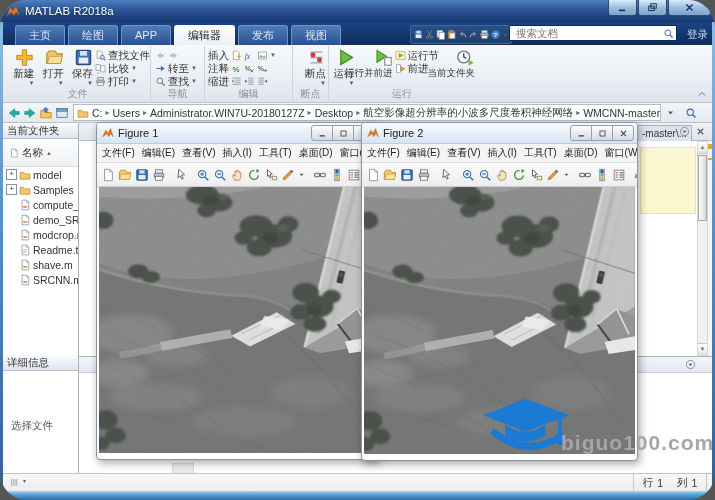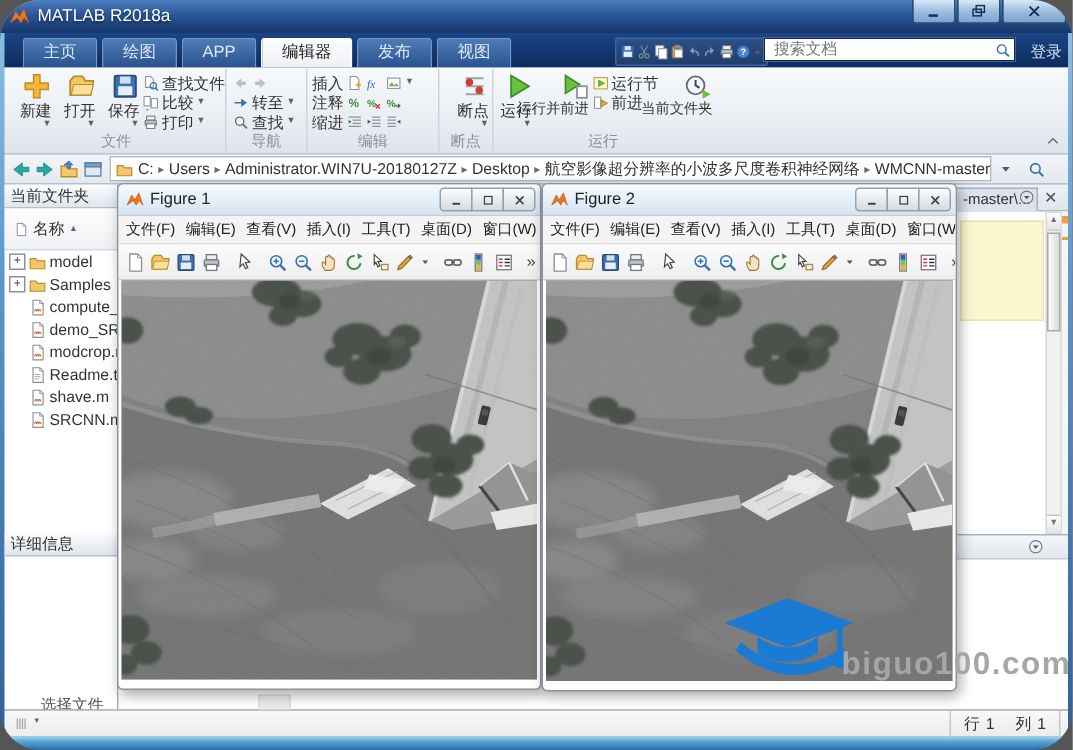--- a/index.html
+++ b/index.html
@@ -82,21 +82,21 @@
     border-bottom:1px solid #d7dbe0;display:flex;align-items:center;gap:3px;
     padding-left:6px;font-size:10.5px;color:#333;box-sizing:border-box;}
   .filelist{height:188px;overflow:hidden;}
   .file-row{height:15px;display:flex;align-items:center;padding-left:3px;gap:2px;
     font-size:10.5px;color:#333;white-space:nowrap;}
   .expander{width:9px;height:9px;flex:none;border:1px solid #8a92a0;background:#fff;
     font-size:8px;line-height:7px;text-align:center;color:#444;}
   .fspacer{width:11px;flex:none;}
   .file-row .ic{width:12px;height:12px;}
   .detailbody{position:relative;height:115px;}
-  .selectfile{position:absolute;left:24px;top:48px;color:#555;font-size:10.5px;white-space:nowrap;margin-top:44px;}
+  .selectfile{position:absolute;left:8px;top:48px;color:#555;font-size:10.5px;white-space:nowrap;}
 
   
   .etabs{position:absolute;left:79px;top:123px;width:633px;height:18px;
     background:linear-gradient(180deg,#eef2f7,#dfe5ec);border-bottom:1px solid #b5bcc6;
     box-sizing:border-box;z-index:1;}
   .etab{position:absolute;left:558px;top:2px;height:15px;padding:0 4px;background:#dce3ec;
     border:1px solid #aab1bb;border-bottom:none;font-size:10px;color:#333;line-height:15px;white-space:nowrap;}
   .etabctl{position:absolute;top:3px;width:11px;height:11px;}
   .ebody{position:absolute;left:79px;top:141px;width:633px;height:332px;background:#fff;z-index:1;}
   .yellowblock{position:absolute;left:561px;top:6px;width:56px;height:67px;
@@ -804,21 +804,21 @@
       <span class="ic i-circle-down">
           <svg viewBox="0 0 16 16">
             <circle cx="8" cy="8" r="6" fill="none" stroke="#778" stroke-width="1.1"></circle>
             <path d="M5.2 6.8l2.8 3.2 2.8-3.2z" fill="#556"></path>
           </svg>
         </span>
     </div>
   </div>
   <div class="splitter"></div>
 
-  <div class="figwin" style="left: 78px; top: 122px; width: 283px; height: 338px; z-index: 3;">
+  <div class="figwin" style="left: 96px; top: 122px; width: 283px; height: 338px; z-index: 3;">
     <div class="ftitle">
       <span class="ic" style="width:12px;height:12px">
         <svg viewBox="0 0 16 16">
             <path d="M1 13L5 4l3 4 3.5-6L15 13l-3.5-4L9 13 6.5 9z" fill="#e87722" stroke="#b35210" stroke-width=".5"></path>
           </svg>
       </span>
       <span class="ftext">Figure 1</span>
       <span class="fbtns">
           <span class="fbtn">
             <span class="ic" style="height: 9px; width: 9px;">

